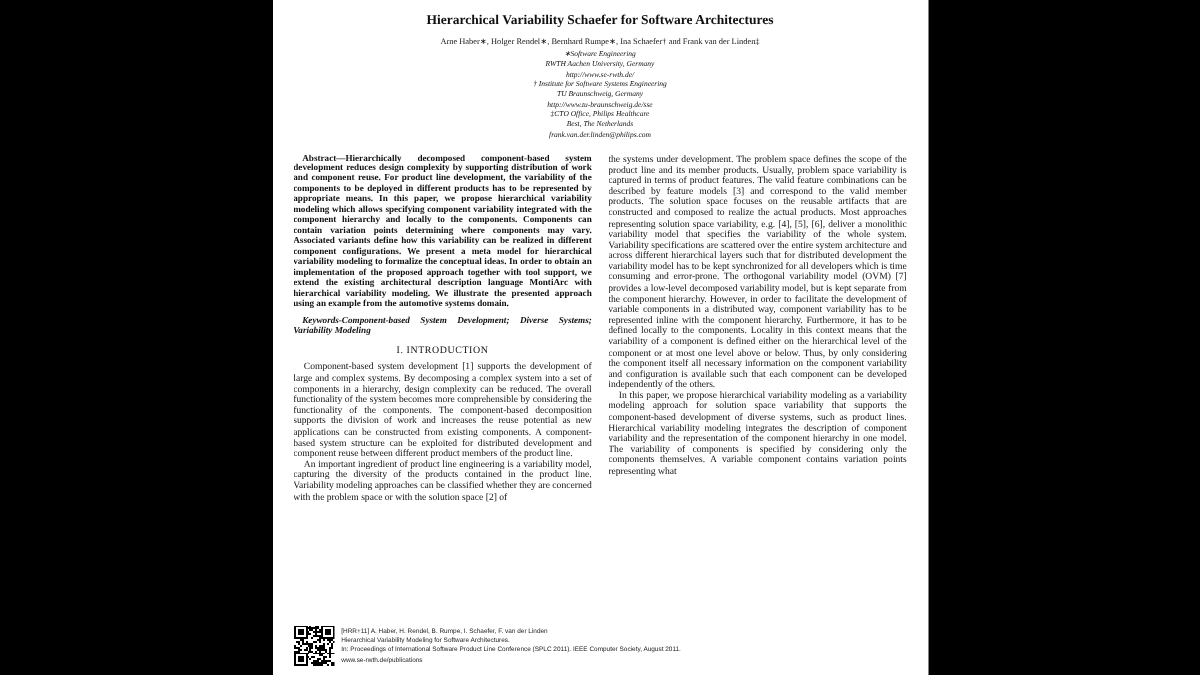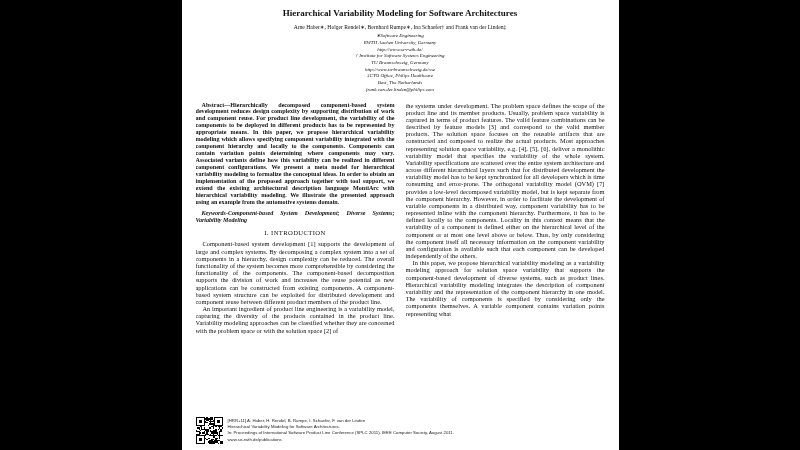--- a/index.html
+++ b/index.html
@@ -49,21 +49,21 @@
     font-size:4.3px;line-height:1.45;color:#222;padding-top:1px;
     text-align:left;
   }
 </style>
 </head>
 <body>
 
 <div class="stage">
   <div class="page">
 
-    <h1 class="title">Hierarchical Variability Modeling for Software Architectures</h1>
+    <h1 class="title">Hierarchical Variability Schaefer for Software Architectures</h1>
 
     <div class="authors">Arne Haber∗, Holger Rendel∗, Bernhard Rumpe∗, Ina Schaefer† and Frank van der Linden‡</div>
 
     <div class="affiliations">
       <div>∗Software Engineering</div>
       <div>RWTH Aachen University, Germany</div>
       <div>http://www.se-rwth.de/</div>
       <div>† Institute for Software Systems Engineering</div>
       <div>TU Braunschweig, Germany</div>
       <div>http://www.tu-braunschweig.de/sse</div>

